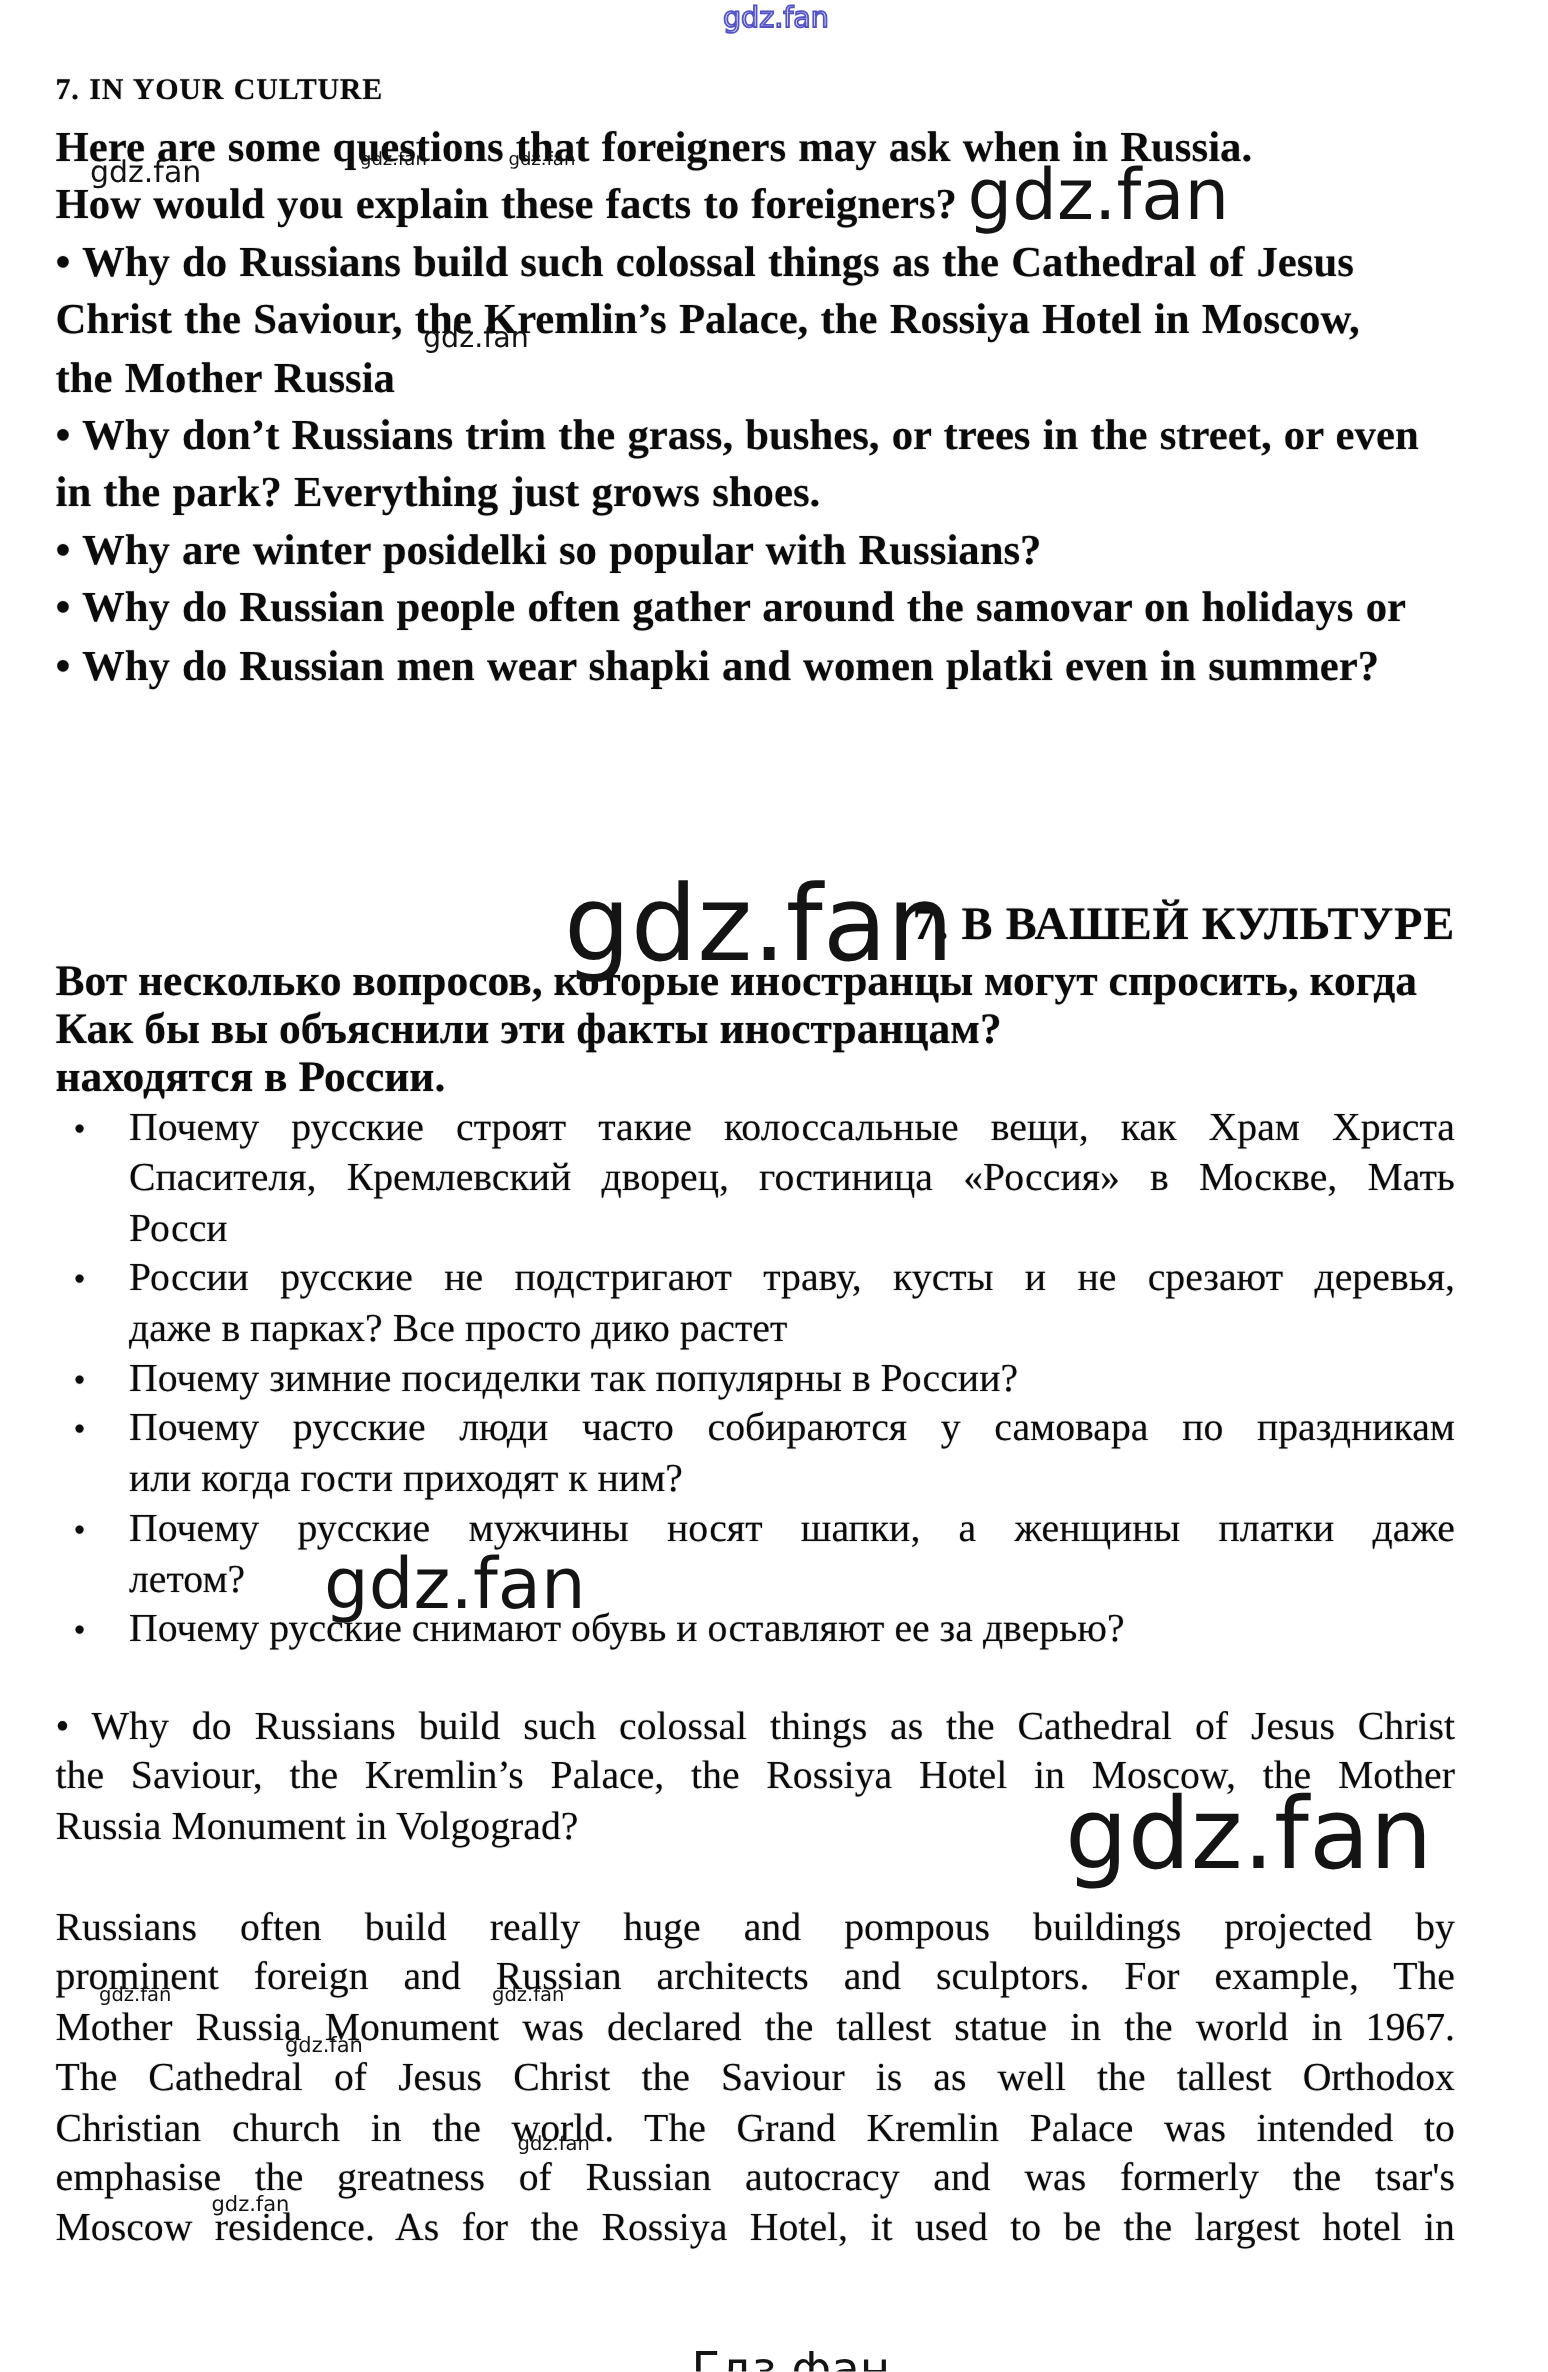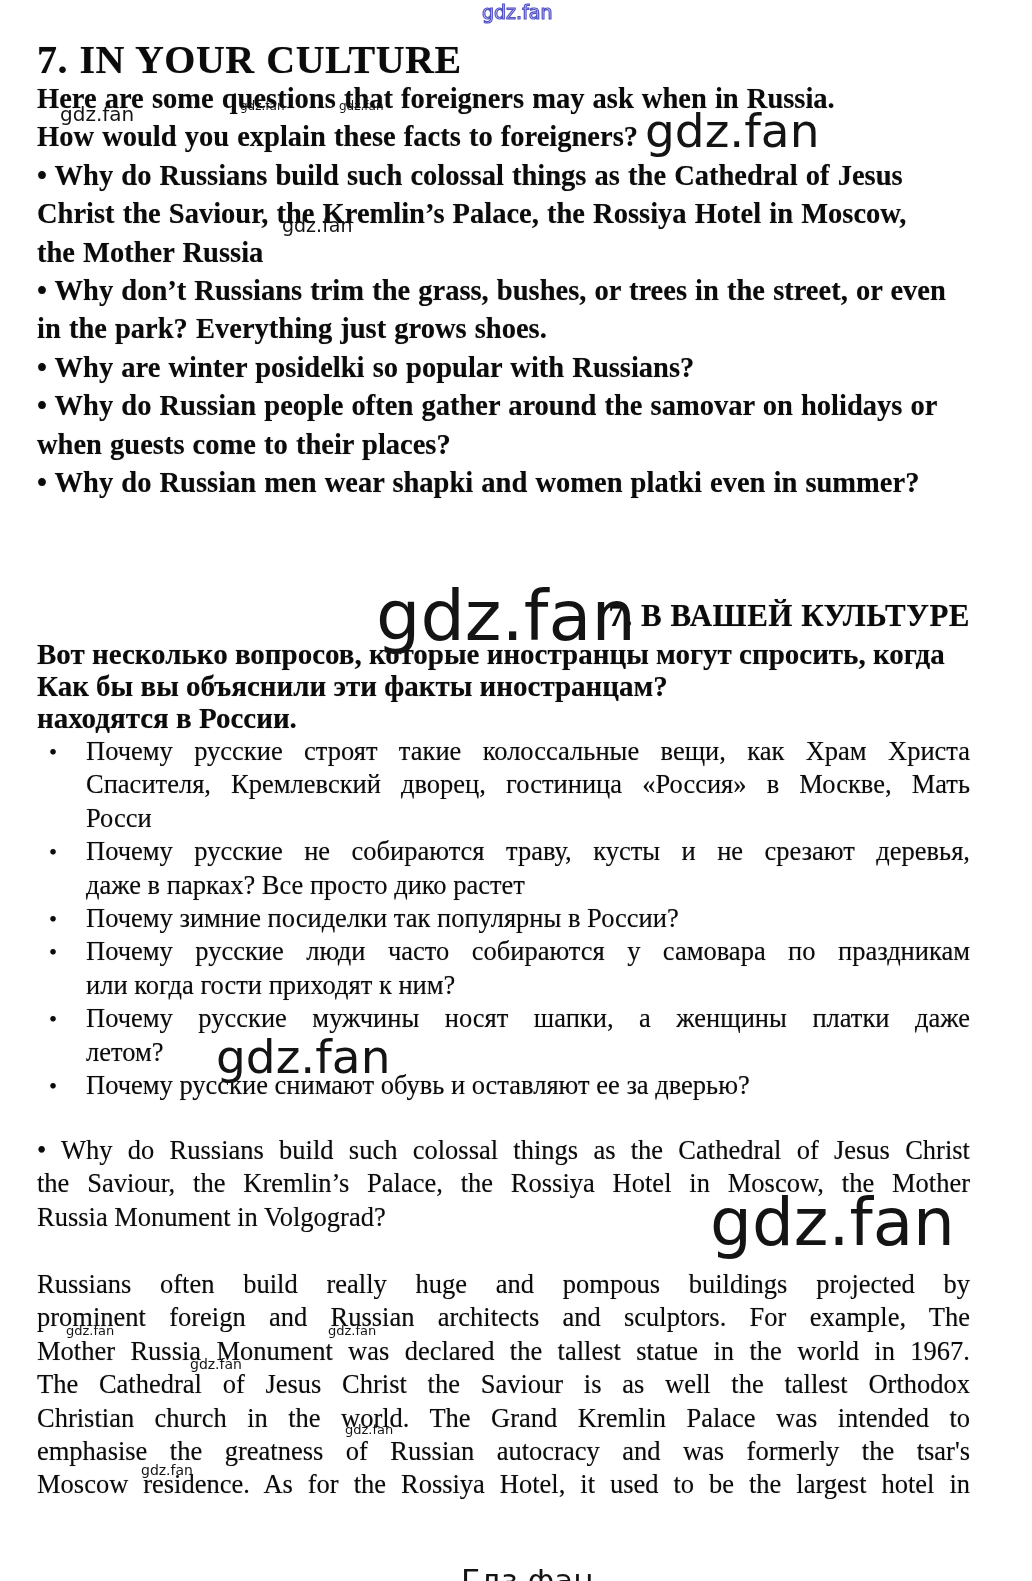--- a/index.html
+++ b/index.html
@@ -7,21 +7,21 @@
   body { width:1032px; height:1581px; position:relative; overflow:hidden; }
   #page {
     position:absolute; inset:0; background:#ffffff;
     font-family:"Liberation Serif", serif; color:#0b0b0b;
   }
   .sec { position:absolute; left:37px; width:933px; }
   .doc-text { text-shadow:0 0 1px rgba(0,0,0,0.38); }
 
   
   .sec-a { top:40px; font-weight:bold; font-size:28.5px; line-height:38.4px; word-spacing:1px; }
-  .title-a { font-size:40px; line-height:40px; letter-spacing:0.5px; }
+  .title-a { font-size:20px; line-height:40px; letter-spacing:0.5px; }
 
   
   .sec-b-title { top:599px; font-weight:bold; font-size:31px; line-height:34px; letter-spacing:0.5px;text-align:right; }
   .sec-b-intro { top:638px; font-weight:bold; font-size:29px; line-height:32.2px; }
   .sec-b-list  { top:735px; font-size:26.5px; line-height:33.4px; }
   .ru-item { position:relative; padding-left:49px; }
   .ru-bullet { position:absolute; left:12px; top:1px; font-size:23px; }
 
   
   .sec-c { top:1134px; font-size:26.5px; line-height:33.4px; }
@@ -52,21 +52,20 @@
     <div>
         <div class="tline">Here are some questions that foreigners may ask when in Russia.</div>
         <div class="tline">How would you explain these facts to foreigners?</div>
         <div class="tline">• Why do Russians build such colossal things as the Cathedral of Jesus</div>
         <div class="tline">Christ the Saviour, the Kremlin’s Palace, the Rossiya Hotel in Moscow,</div>
         <div class="tline">the Mother Russia</div>
         <div class="tline">• Why don’t Russians trim the grass, bushes, or trees in the street, or even</div>
         <div class="tline">in the park? Everything just grows shoes.</div>
         <div class="tline">• Why are winter posidelki so popular with Russians?</div>
         <div class="tline">• Why do Russian people often gather around the samovar on holidays or</div>
-        <div class="tline">when guests come to their places?</div>
         <div class="tline">• Why do Russian men wear shapki and women platki even in summer?</div>
       </div>
   </div>
 
   <div class="sec sec-b-title doc-text">7. В ВАШЕЙ КУЛЬТУРЕ</div>
 
   <div class="sec sec-b-intro doc-text">
       <div class="tline">Вот несколько вопросов, которые иностранцы могут спросить, когда</div>
       <div class="tline">Как бы вы объяснили эти факты иностранцам?</div>
       <div class="tline">находятся в России.</div>
@@ -74,21 +73,21 @@
 
   <div class="sec sec-b-list doc-text">
       <div class="ru-item">
         <span class="ru-bullet">•</span>
         <div class="tline jline">Почему русские строят такие колоссальные вещи, как Храм Христа</div>
         <div class="tline jline">Спасителя, Кремлевский дворец, гостиница «Россия» в Москве, Мать</div>
         <div class="tline">Росси</div>
       </div>
       <div class="ru-item">
         <span class="ru-bullet">•</span>
-        <div class="tline jline">Почему русские не собираются траву, кусты и не срезают деревья,</div>
+        <div class="tline jline">России русские не подстригают траву, кусты и не срезают деревья,</div>
         <div class="tline">даже в парках? Все просто дико растет</div>
       </div>
       <div class="ru-item">
         <span class="ru-bullet">•</span>
         <div class="tline">Почему зимние посиделки так популярны в России?</div>
       </div>
       <div class="ru-item">
         <span class="ru-bullet">•</span>
         <div class="tline jline">Почему русские люди часто собираются у самовара по праздникам</div>
         <div class="tline">или когда гости приходят к ним?</div>

